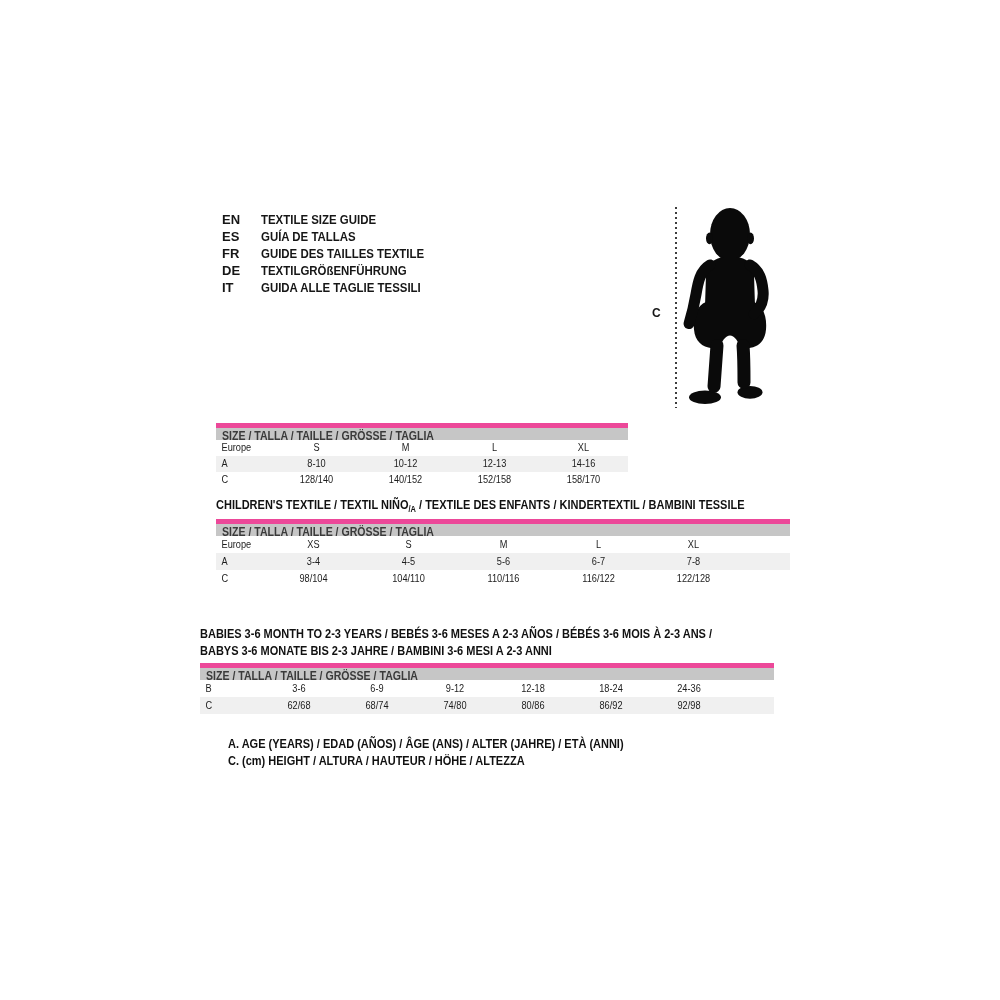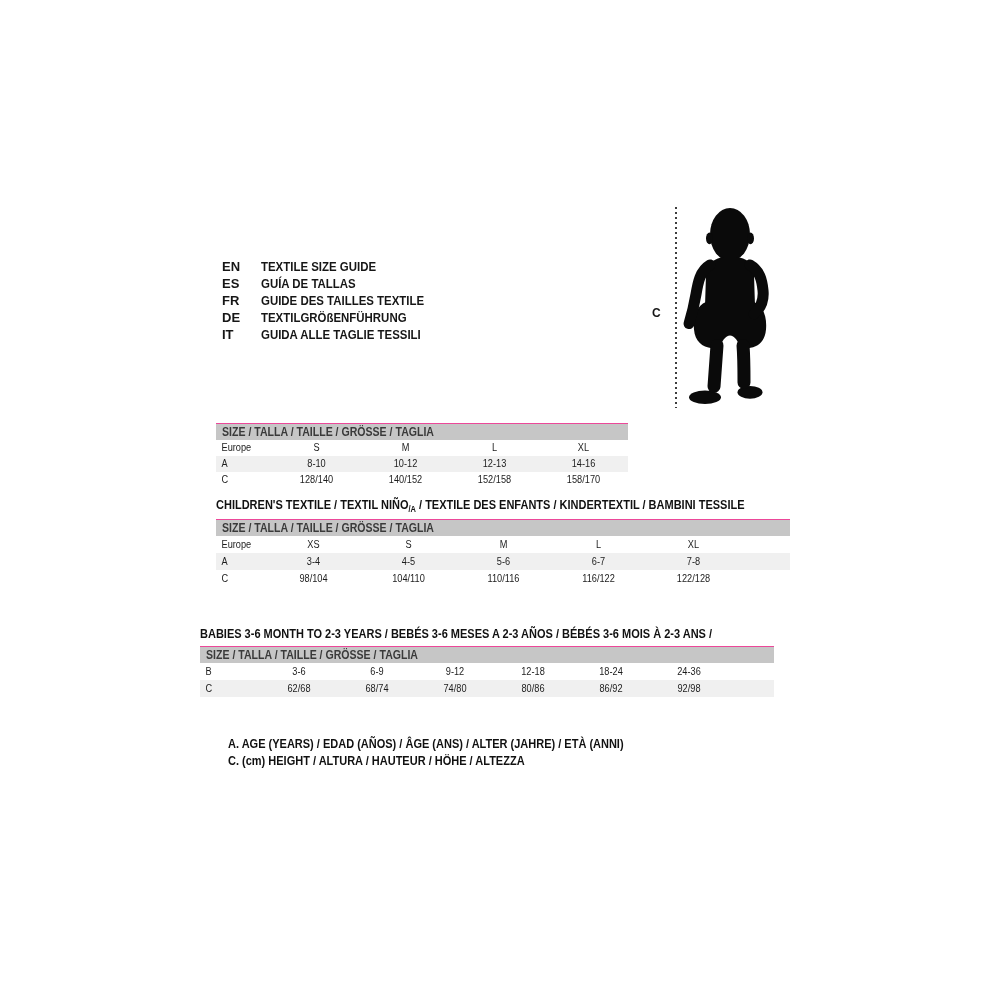--- a/index.html
+++ b/index.html
@@ -1,38 +1,38 @@
 <!DOCTYPE html>
 <html><head>
 <meta charset="utf-8">
 <style>
   html,body{margin:0;padding:0;background:#ffffff;}
   .canvas{
     position:relative;width:1000px;height:1000px;background:#ffffff;
     font-family:"Liberation Sans", sans-serif;color:#161616;overflow:hidden;
   }
   
-  .lang-block{position:absolute;left:222px;top:211px;margin-top:47px;}
+  .lang-block{position:absolute;left:222px;top:211px;}
   .lang-row{display:flex;line-height:17px;font-size:13px;font-weight:bold;white-space:nowrap;}
   .lang-code{width:39px;display:inline-block;}
   .cond{display:inline-block;transform:scaleX(.88);transform-origin:0 50%;white-space:nowrap;}
   
   .dotted-line{position:absolute;left:675px;top:207px;width:2px;height:201px;
     background:repeating-linear-gradient(to bottom,#3d3d3d 0 2px,transparent 2px 5px);}
   .height-label{position:absolute;left:652px;top:306px;font-size:12px;font-weight:bold;}
   .toddler-svg{position:absolute;left:680px;top:204px;}
   
   .section{position:absolute;}
   .s0{left:216px;top:418px;width:412px;}
   .s1{left:216px;top:497px;width:574px;}
   .s2{left:200px;top:626px;width:574px;}
   .t-title{font-size:12.5px;font-weight:bold;color:#111;}
   .t-line{display:block;line-height:17px;height:17px;}
   .sub-part{font-size:8.5px;position:relative;top:2.5px;}
-  .size-bar{background:#c6c6c6;border-top:1px solid #ec4899;box-sizing:border-box;
+  .size-bar{background:#c6c6c6;border-top:5px solid #ec4899;box-sizing:border-box;
     height:17px;line-height:16px;padding-left:6px;font-size:12px;font-weight:bold;color:#3a3a3a;}
   .s0 .size-bar{margin-top:5px;}
   .s1 .size-bar{margin-top:5px;}
   .s2 .size-bar{margin-top:3px;}
   .row{display:flex;font-size:10px;font-weight:normal;color:#1c1c1c;}
   .s0 .row{height:16px;line-height:16px;}
   .s1 .row,.s2 .row{height:17px;line-height:17px;}
   .row.shaded{background:#f0f0f0;}
   .row-label{padding-left:6px;display:inline-block;transform:scaleX(.92);transform-origin:0 50%;}
   .s0 .row-label{width:50px;}
@@ -145,20 +145,21 @@
         <span class="cell">98/104</span>
         <span class="cell">104/110</span>
         <span class="cell">110/116</span>
         <span class="cell">116/122</span>
         <span class="cell">122/128</span>
       </div>
     </div>
   <div class="section s2">
       <div class="t-title">
         <div class="t-line"><span class="cond"><span>BABIES 3-6 MONTH TO 2-3 YEARS / BEBÉS 3-6 MESES A 2-3 AÑOS / BÉBÉS 3-6 MOIS À 2-3 ANS /</span></span></div>
+        <div class="t-line"><span class="cond"><span>BABYS 3-6 MONATE BIS 2-3 JAHRE / BAMBINI 3-6 MESI A 2-3 ANNI</span></span></div>
       </div>
       <div class="size-bar"><span class="cond">SIZE / TALLA / TAILLE / GRÖSSE / TAGLIA</span></div>
       <div class="row">
         <span class="row-label">B</span>
         <span class="cell">3-6</span>
         <span class="cell">6-9</span>
         <span class="cell">9-12</span>
         <span class="cell">12-18</span>
         <span class="cell">18-24</span>
         <span class="cell">24-36</span>

